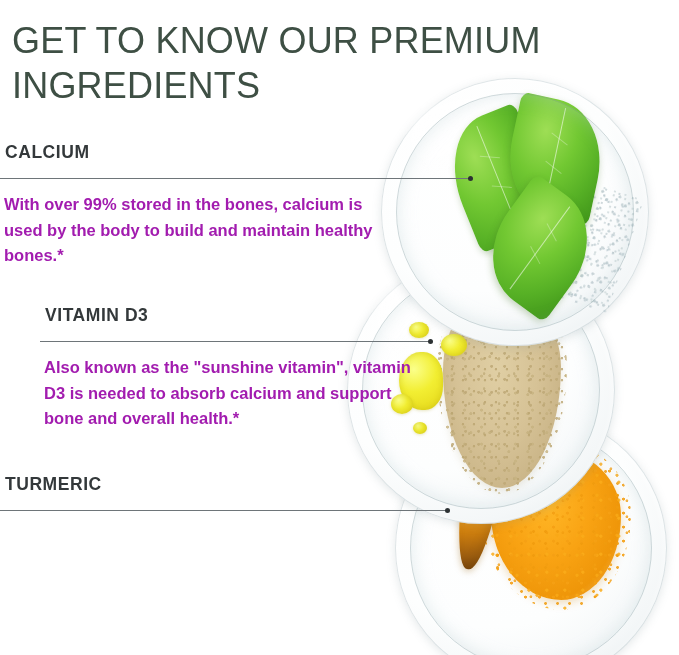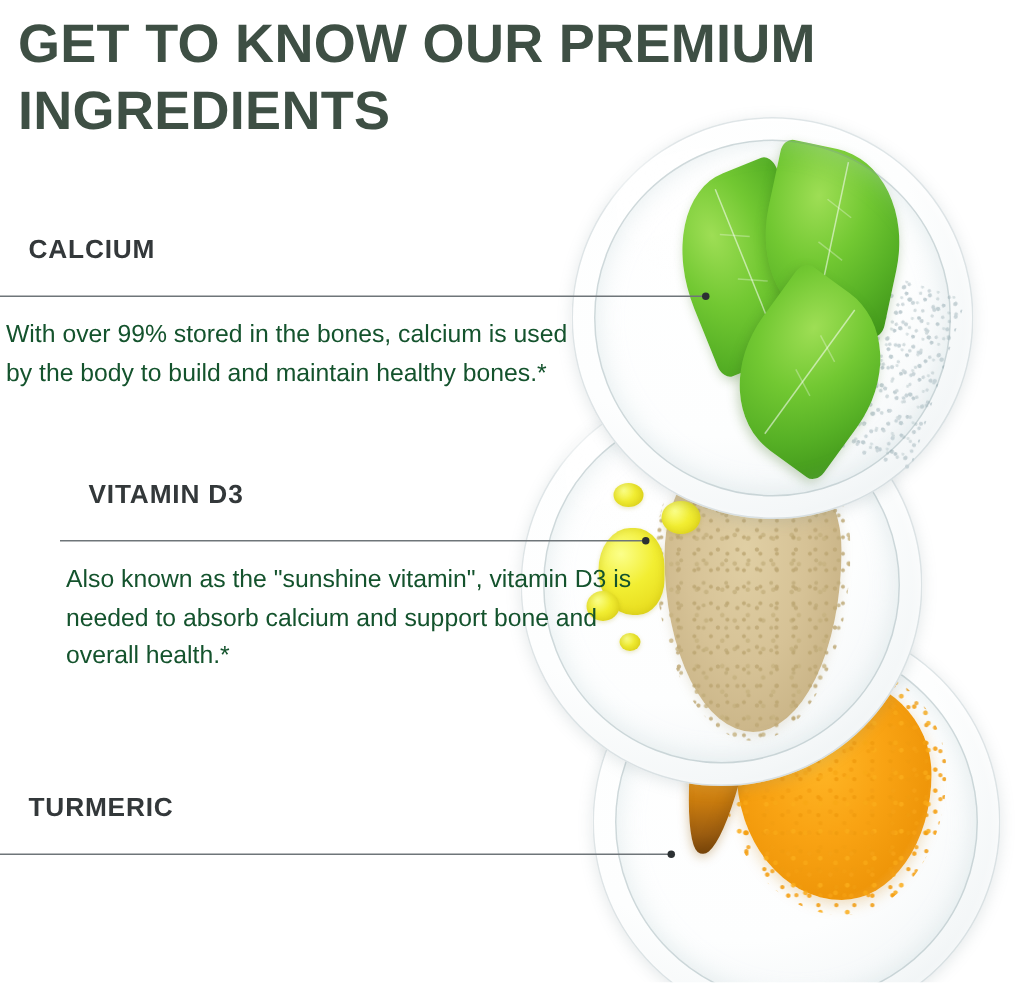--- a/index.html
+++ b/index.html
@@ -218,43 +218,43 @@
     border-radius: 40% 46% 52% 48% / 16% 14% 86% 88%;
     transform: rotate(9deg);
     background: linear-gradient(168deg, #f6c25c 0%, #efa623 26%, #e8900d 62%, #9c5d10 88%, #6b3c08 100%);
     box-shadow: 0 2px 7px rgba(150,95,10,0.35), inset -4px 0 8px rgba(120,70,8,0.25);
   }
 
   
   .page-title {
     position: absolute;
     left: 12px;
-    top: 6px;
+    top: 18px;
     width: 640px;
     margin: 0;
     font-size: 36px;
     line-height: 45px;
-    font-weight: bold;
+    font-weight: normal;
     letter-spacing: 0.2px;
     color: #3e4f44;
     z-index: 6;
   }
 
   .section {
     position: absolute;
     left: 0;
     width: 520px;
     z-index: 6;
   }
   #section-calcium   { top: 140px; }
   #section-vitamind3 { top: 303px; padding-left: 40px; }
-  #section-turmeric  { top: 512px; }
+  #section-turmeric  { top: 472px; }
 
   .section-heading {
-    margin: 15px;
+    margin: 1px;
     padding: 0 0 0 4px;
     font-size: 17.5px;
     line-height: 22px;
     font-weight: bold;
     letter-spacing: 0.55px;
     color: #33383a;
   }
 
   .connector {
     position: relative;
@@ -282,22 +282,22 @@
   #connector-vitamind3 .dot  { left: 388px; }
   #connector-turmeric  .rule { width: 447px; }
   #connector-turmeric  .dot  { left: 445px; }
 
   .section-body {
     margin: 7px 0 0 0;
     padding: 0 0 0 4px;
     width: 386px;
     font-size: 16.5px;
     line-height: 25.5px;
-    color: #14532d;
-    font-weight: normal;
+    color: #a21caf;
+    font-weight: bold;
   }
 </style>
 </head>
 <body>
 
 <div id="page">
 
   <div class="dish-stack">
 
     <div class="dish" id="dish-turmeric">

